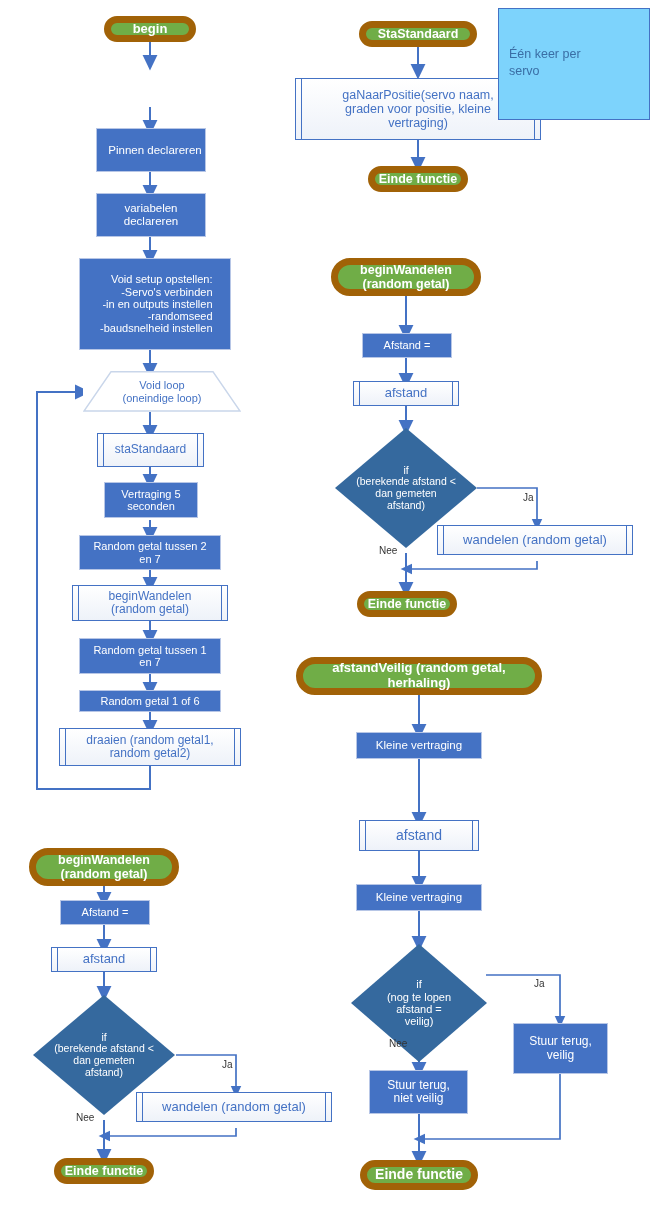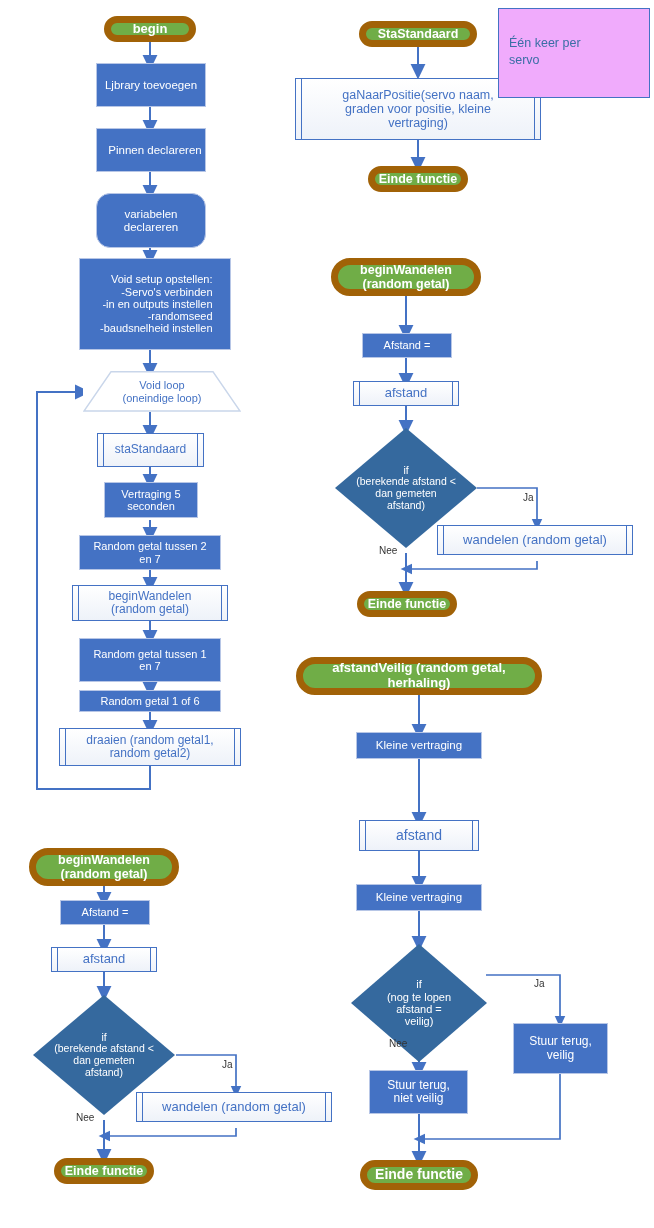--- a/index.html
+++ b/index.html
@@ -44,22 +44,22 @@
   .trapezoid{
     color:#4472C4;background:#ffffff;
     position:absolute;
   }
   .trap-shape{position:absolute;left:0;top:0;width:100%;height:100%;}
   .trap-label{position:absolute;left:0;top:0;width:100%;height:100%;
               display:flex;align-items:center;justify-content:center;text-align:center;
               line-height:1.15;}
   
   .callout{
-    background:#f0abfc;border:1px solid #4472C4;color:#3a6ea5;
-    position:absolute;display:block;padding:9px 10px;text-align:left;line-height:1.35;
+    background:#7dd3fc;border:1px solid #4472C4;color:#3a6ea5;
+    position:absolute;display:block;padding:20px 10px;text-align:left;line-height:1.35;
   }
   .edge-label{position:absolute;color:#333333;font-size:10px;}
 </style>
 </head>
 <body>
 
 <div id="canvas">
 
   <svg class="conn" viewBox="0 0 654 1228">
     <defs>
@@ -125,29 +125,26 @@
       <line x1="419" y1="1114" x2="419" y2="1159"></line>
     </g>
     <path d="M486,975 L560,975 L560,1022" stroke="#4472C4" stroke-width="1.7" fill="none" marker-end="url(#ahs)"></path>
     <path d="M560,1074 L560,1139 L419,1139" stroke="#4472C4" stroke-width="1.7" fill="none" marker-end="url(#ahs)"></path>
   </svg>
 
   <div class="node terminator" style="left:104px;top:16px;width:92px;height:26px;font-size:13px;">
     <span>begin</span>
   </div>
 
-  <div class="node process" style="left:96px;top:63px;width:110px;height:44px;font-size:11.5px;">
-    <span>Ljbrary toevoegen</span>
-  </div>
 
   <div class="node process" style="left:96px;top:128px;width:110px;height:44px;font-size:11.5px;padding-left:8px;">
     <span>Pinnen declareren</span>
   </div>
 
-  <div class="node process ml" style="left:96px;top:193px;width:110px;height:55px;font-size:11.5px;white-space:pre-line;border-radius:14px;">
+  <div class="node process ml" style="left:96px;top:193px;width:110px;height:44px;font-size:11.5px;white-space:pre-line;">
     <span>variabelen
 declareren</span>
   </div>
 
   <div class="node process" style="left:79px;top:258px;width:152px;height:92px;font-size:11px;white-space:pre-line;
               justify-content:flex-start;text-align:right;padding-left:20px;">
     <span>Void setup opstellen:
 -Servo's verbinden
 -in en outputs instellen
 -randomseed
@@ -176,21 +173,21 @@
   <div class="node process" style="left:79px;top:535px;width:142px;height:35px;font-size:11px;white-space:pre-line;">
     <span>Random getal tussen 2
 en 7</span>
   </div>
 
   <div class="node predef" style="left:72px;top:585px;width:156px;height:36px;font-size:12px;white-space:pre-line;">
     <span>beginWandelen
 (random getal)</span>
   </div>
 
-  <div class="node process" style="left:79px;top:638px;width:142px;height:44px;font-size:11px;white-space:pre-line;">
+  <div class="node process" style="left:79px;top:638px;width:142px;height:36px;font-size:11px;white-space:pre-line;">
     <span>Random getal tussen 1
 en 7</span>
   </div>
 
   <div class="node process" style="left:79px;top:690px;width:142px;height:22px;font-size:11px;">
     <span>Random getal 1 of 6</span>
   </div>
 
   <div class="node predef" style="left:59px;top:728px;width:182px;height:38px;font-size:12px;white-space:pre-line;">
     <span>draaien (random getal1,

